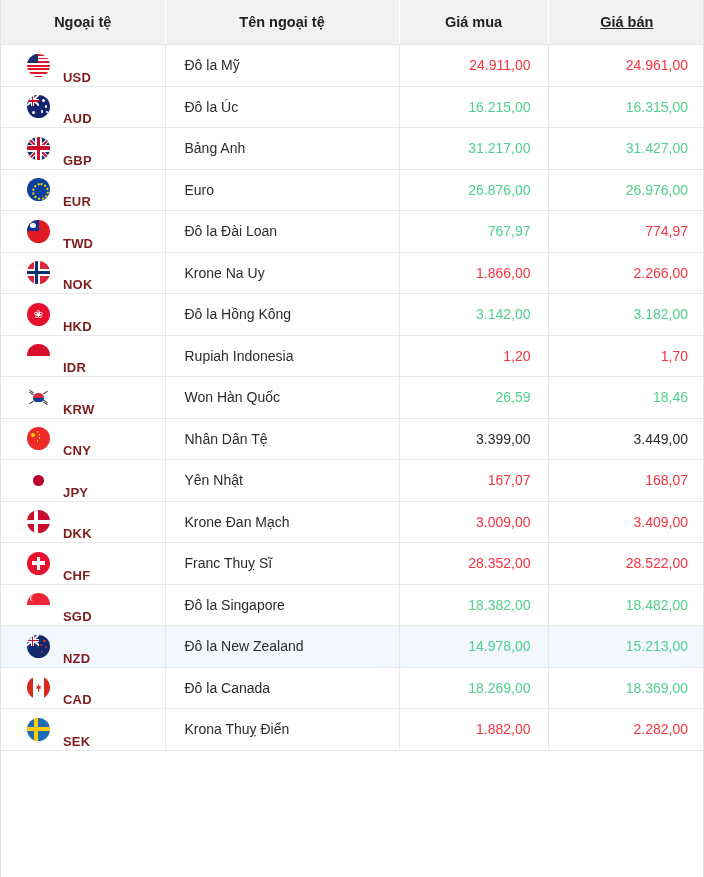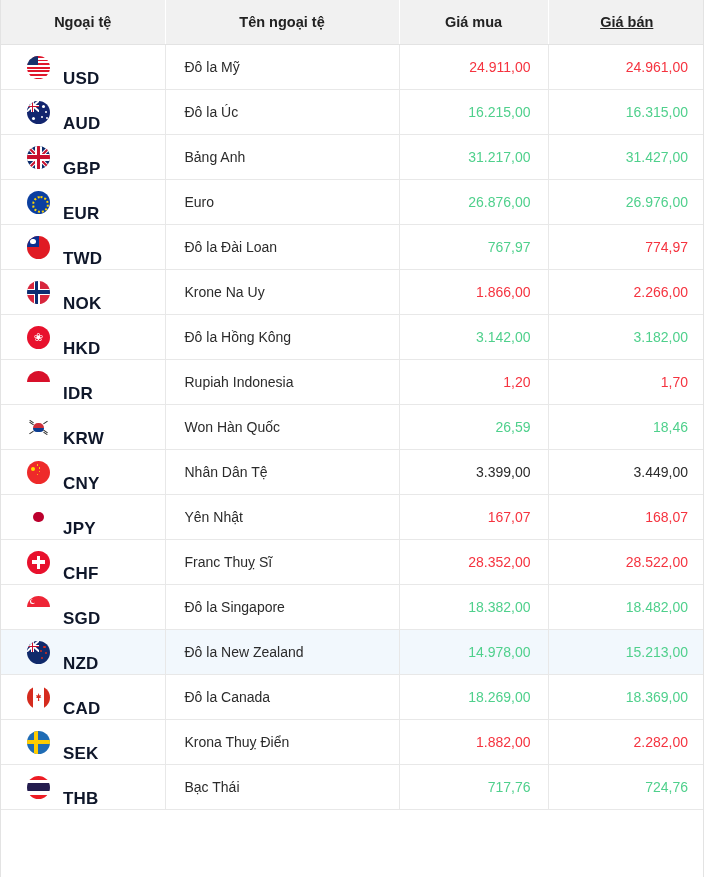--- a/index.html
+++ b/index.html
@@ -80,23 +80,23 @@
     border-radius: 50%;
     overflow: hidden;
     position: relative;
     vertical-align: middle;
     margin-right: 13px;
     background: #ffffff;
   }
   .code-txt {
     display: inline-block;
     vertical-align: middle;
-    color: #0f172a;
+    color: #7f1d1d;
     font-weight: bold;
-    font-size: 17px;
+    font-size: 13px;
     letter-spacing: .2px;
     margin-top: 24px;
   }
 
   .cell-name {
     padding-left: 19px;
     font-size: 14px;
     color: #2b2b2b;
   }
 
@@ -336,20 +336,26 @@
           <td class="cell-num v-dark">3.399,00</td>
           <td class="cell-num v-dark">3.449,00</td>
         </tr>
         <tr>
           <td class="cell-code"><span class="flag"><span class="jp-base"></span><span class="jp-dot"></span></span><span class="code-txt">JPY</span></td>
           <td class="cell-name">Yên Nhật</td>
           <td class="cell-num v-red">167,07</td>
           <td class="cell-num v-red">168,07</td>
         </tr>
         <tr>
+          <td class="cell-code"><span class="flag"><span class="dk-base"></span><span class="dk-v"></span><span class="dk-h"></span></span><span class="code-txt">DKK</span></td>
+          <td class="cell-name">Krone Đan Mạch</td>
+          <td class="cell-num v-red">3.009,00</td>
+          <td class="cell-num v-red">3.409,00</td>
+        </tr>
+        <tr>
           <td class="cell-code"><span class="flag"><span class="ch-base"></span><span class="ch-v"></span><span class="ch-h"></span></span><span class="code-txt">CHF</span></td>
           <td class="cell-name">Franc Thuỵ Sĩ</td>
           <td class="cell-num v-red">28.352,00</td>
           <td class="cell-num v-red">28.522,00</td>
         </tr>
         <tr>
           <td class="cell-code"><span class="flag"><span class="sg-base"></span><span class="sg-top"></span><span class="sg-moon"></span><span class="sg-moon2"></span></span><span class="code-txt">SGD</span></td>
           <td class="cell-name">Đô la Singapore</td>
           <td class="cell-num v-green">18.382,00</td>
           <td class="cell-num v-green">18.482,00</td>
@@ -372,21 +378,15 @@
           <td class="cell-name">Đô la Canada</td>
           <td class="cell-num v-green">18.269,00</td>
           <td class="cell-num v-green">18.369,00</td>
         </tr>
         <tr>
           <td class="cell-code"><span class="flag"><span class="se-base"></span><span class="se-v"></span><span class="se-h"></span></span><span class="code-txt">SEK</span></td>
           <td class="cell-name">Krona Thuỵ Điển</td>
           <td class="cell-num v-red">1.882,00</td>
           <td class="cell-num v-red">2.282,00</td>
         </tr>
-        <tr>
-          <td class="cell-code"><span class="flag"><span class="th-base"></span><span class="th-r1"></span><span class="th-w1"></span><span class="th-b"></span><span class="th-w2"></span><span class="th-r2"></span></span><span class="code-txt">THB</span></td>
-          <td class="cell-name">Bạc Thái</td>
-          <td class="cell-num v-green">717,76</td>
-          <td class="cell-num v-green">724,76</td>
-        </tr>
       </tbody>
   </table>
 </div>
 
 </body></html>

